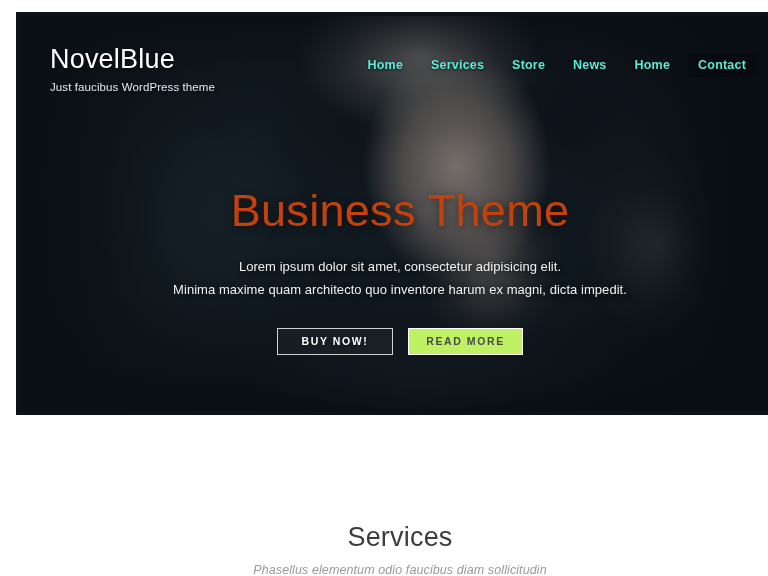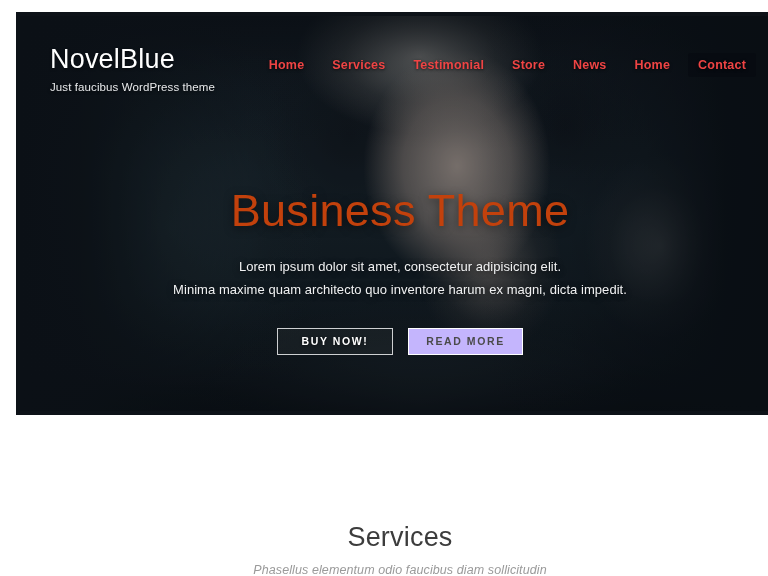--- a/index.html
+++ b/index.html
@@ -58,21 +58,21 @@
     letter-spacing:0.2px; line-height:1.1;
     text-shadow:0 1px 3px rgba(0,0,0,0.5);
   }
   .brand-tagline {
     margin-top:6px; font-size:11.5px; color:#e8eaec; font-weight:400;
     letter-spacing:0.1px;
     text-shadow:0 1px 3px rgba(0,0,0,0.6);
   }
   .nav { position:absolute; right:16px; top:29px; display:flex; align-items:center; }
   .nav-item {
-    font-size:12.5px; font-weight:700; color:#ef4444;
+    font-size:12.5px; font-weight:700; color:#5eead4;
     letter-spacing:0.2px; padding:5px 10px; border-radius:3px;
     text-shadow:0 1px 3px rgba(0,0,0,0.65);
     white-space:nowrap; cursor:pointer;
   }
   .nav-item.active { background:rgba(6,10,16,0.62);text-align:right; }
 
   
   .hero-copy { position:absolute; left:0; right:0; top:163px; text-align:center; }
   .hero-title {
     font-size:45px; font-weight:400; color:#c2410c;
@@ -91,21 +91,21 @@
     font-size:10.5px; font-weight:700; letter-spacing:1.6px;
     display:flex; align-items:center; justify-content:center;
     height:27px; cursor:pointer;
   }
   .btn-ghost {
     width:116px; border:1px solid rgba(238,240,241,0.85);
     color:#ffffff; background:rgba(255,255,255,0.04);
     text-shadow:0 1px 3px rgba(0,0,0,0.55);
   }
   .btn-solid {
-    width:115px; background:#c4b5fd; color:#4a4a4a; border:1px solid #ffffff;
+    width:115px; background:#bef264; color:#4a4a4a; border:1px solid #ffffff;
   }
 
   
   .services {
     position:absolute; left:0; top:403px; width:768px; height:173px;
     background:#ffffff; text-align:center;
   }
   .services-title {
     position:absolute; left:0; right:0; top:99px;
     font-size:27px; font-weight:400; color:#3c3c3c; letter-spacing:0.2px;
@@ -128,21 +128,20 @@
     <div class="hero-inner">
 
       <div class="brand">
         <div class="brand-title">NovelBlue</div>
         <div class="brand-tagline">Just faucibus WordPress theme</div>
       </div>
 
       <nav class="nav">
         <div class="nav-item">Home</div>
         <div class="nav-item">Services</div>
-        <div class="nav-item">Testimonial</div>
         <div class="nav-item">Store</div>
         <div class="nav-item">News</div>
         <div class="nav-item">Home</div>
         <div class="nav-item active">Contact</div>
       </nav>
 
       <div class="hero-copy">
         <h1 class="hero-title">Business Theme</h1>
         <p class="hero-sub">
           <span>Lorem ipsum dolor sit amet, consectetur adipisicing elit.</span><br>

